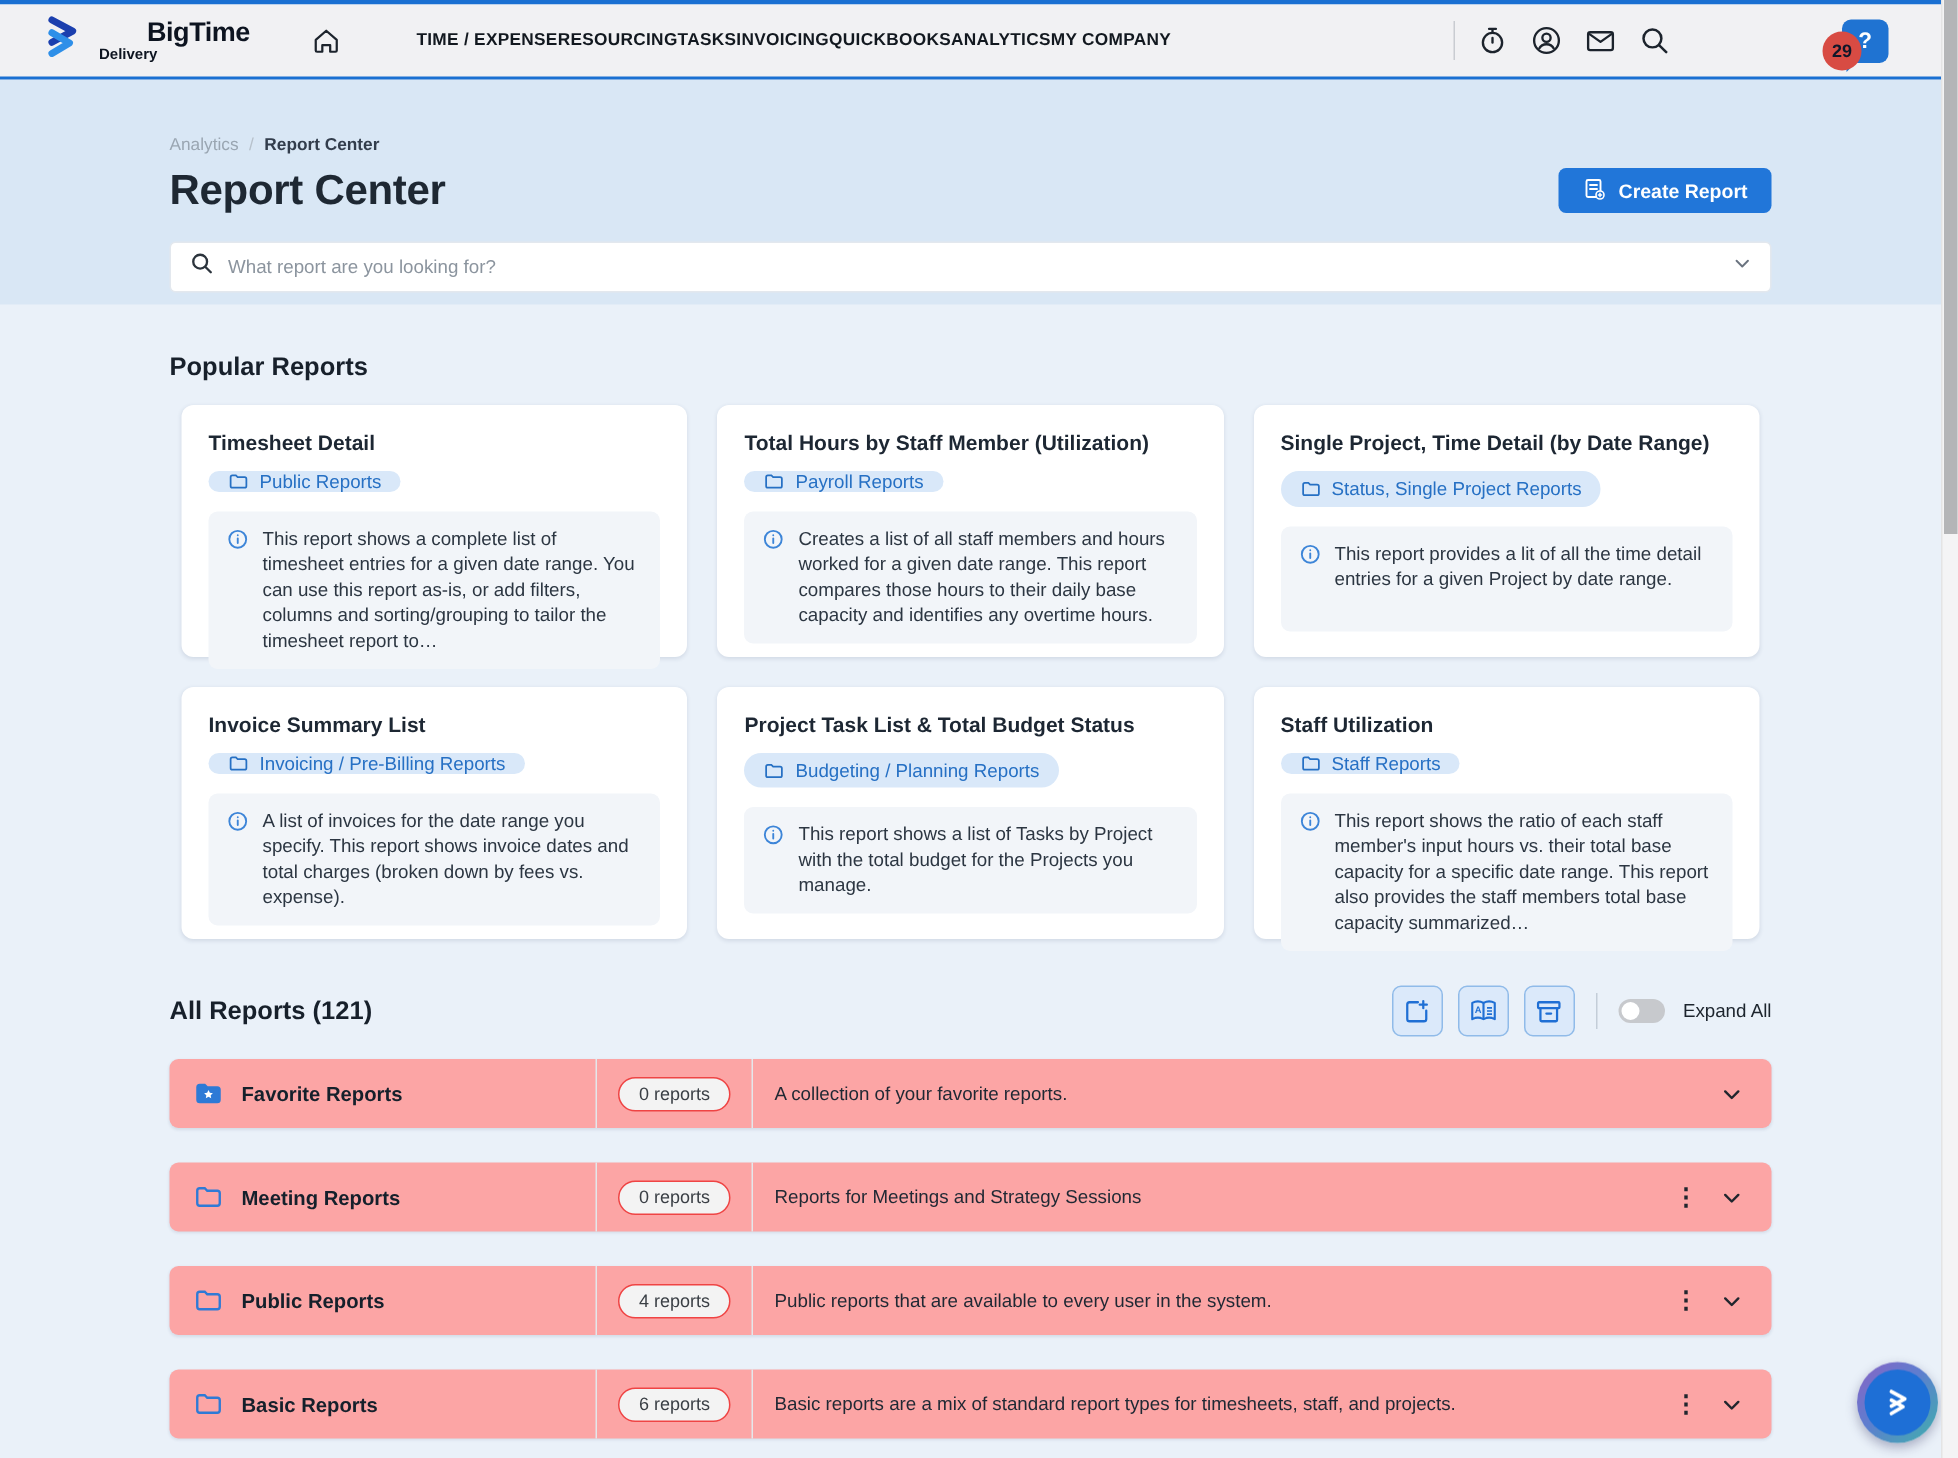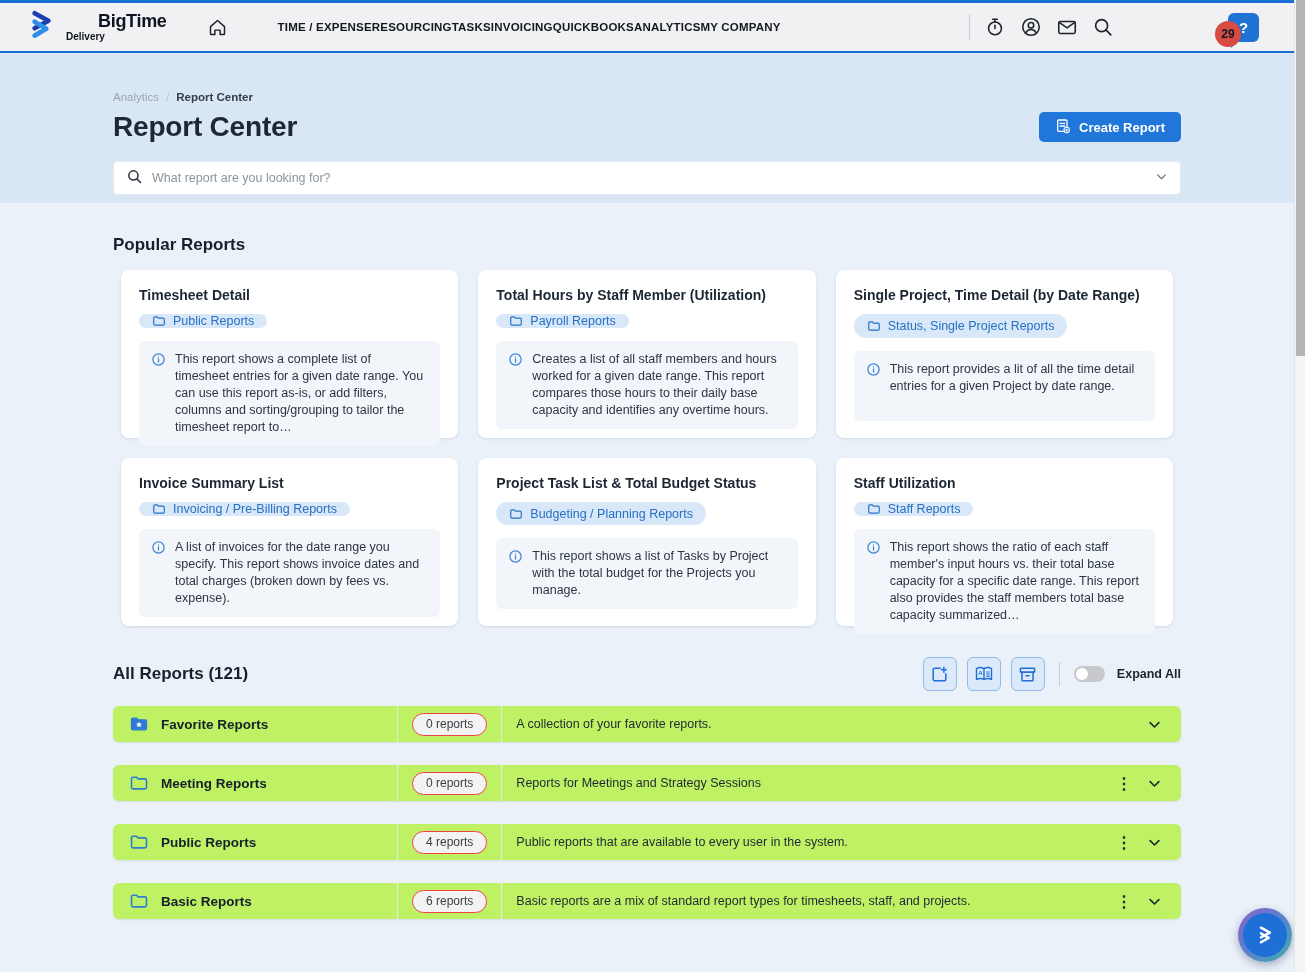--- a/index.html
+++ b/index.html
@@ -65,25 +65,25 @@
   .info-ic { flex:0 0 auto; margin-top:1px; }
 
   
   .all-head { margin-top:31px; display:flex; align-items:center; justify-content:space-between; }
   .tools { display:flex; align-items:center; gap:10px; }
   .tool-btn { width:34px; height:34px; background:#dbe9fa; border:1px solid #90bbe9; border-radius:6px;
               display:flex; align-items:center; justify-content:center; cursor:pointer; }
   .tools .vdiv { height:24px; background:#c3cdd8; margin:0 4px; }
   .toggle { width:31px; height:16px; background:#c7c9cd; border-radius:8px; position:relative; cursor:pointer; }
   .toggle .knob { position:absolute; left:2px; top:2px; width:12px; height:12px; background:#fff; border-radius:50%; }
-  .toggle-label { font-size:12.5px; font-weight:700; color:#1c242d; margin-left:2px; }
+  .toggle-label { font-size:12.5px; font-weight:400; color:#1c242d; margin-left:2px; }
 
   .rows { margin-top:15px; display:flex; flex-direction:column; gap:23px; }
-  .folder-row { background:#bef264; border-radius:6px; box-shadow:0 1px 2px rgba(30,50,90,.10);
-                height:36px; display:flex; align-items:center; padding:0 16px; cursor:pointer; }
+  .folder-row { background:#fca5a5; border-radius:6px; box-shadow:0 1px 2px rgba(30,50,90,.10);
+                height:46px; display:flex; align-items:center; padding:0 16px; cursor:pointer; }
   .row-left { flex:0 0 268px; display:flex; align-items:center; gap:12px; }
   .row-name { font-size:13.5px; font-weight:800; color:#15202b; }
   .row-div { width:1px; align-self:stretch; background:#e4e7eb; }
   .count-pill { margin:0 14px; background:#f3f3f3; border:1px solid #ef4444; border-radius:12px;
                 height:23px; display:inline-flex; align-items:center; padding:0 13px;
                 font-size:12px; color:#3a3f45; white-space:nowrap; }
   .row-desc { margin-left:14px; font-size:12.5px; color:#1f2833; flex:1; white-space:nowrap;
               overflow:hidden; text-overflow:ellipsis; }
   .kebab { font-size:16px; font-weight:700; color:#20262e; padding:0 9px; cursor:pointer; letter-spacing:0; }
   .row-chevron { padding:0 3px 0 6px; display:flex; align-items:center; cursor:pointer; }

